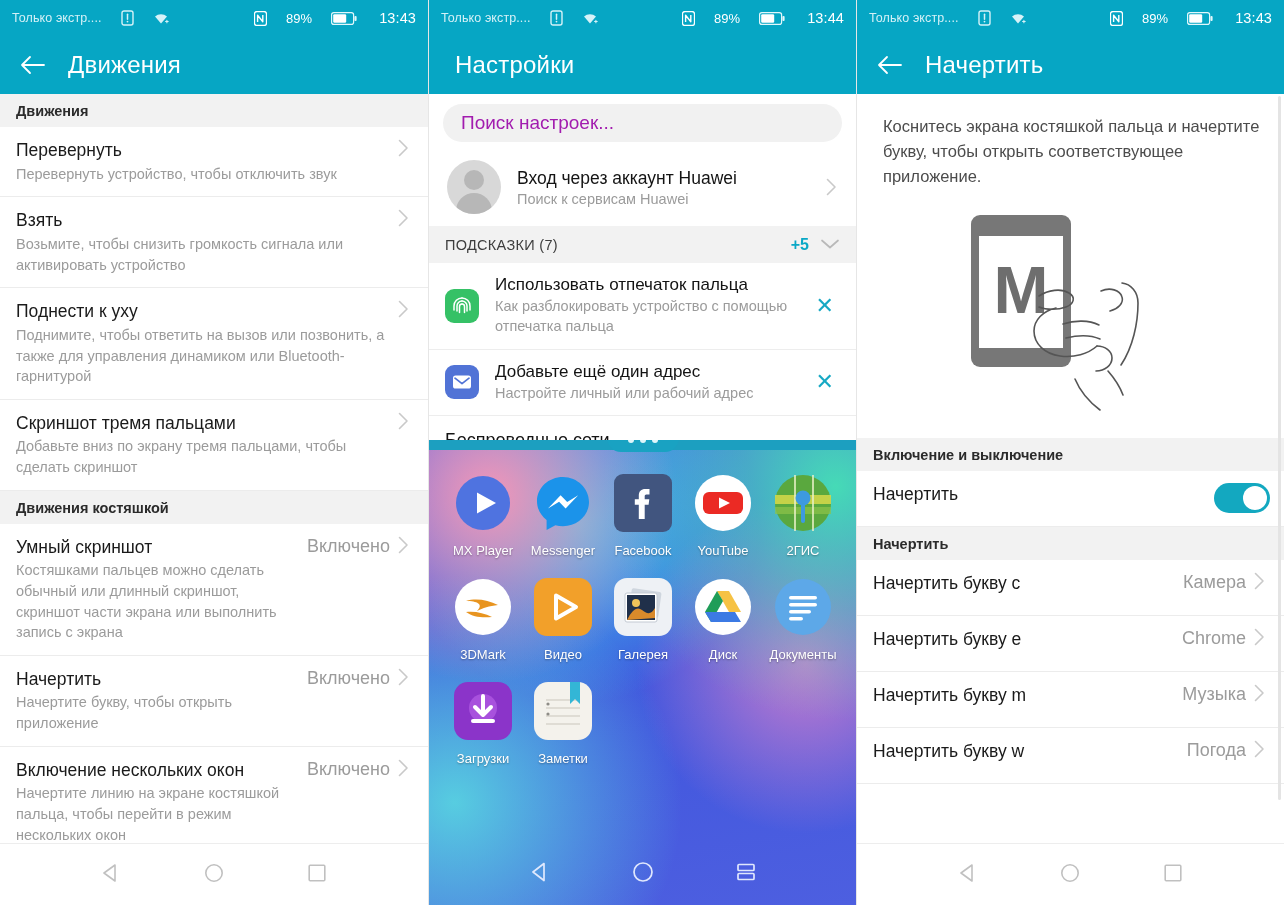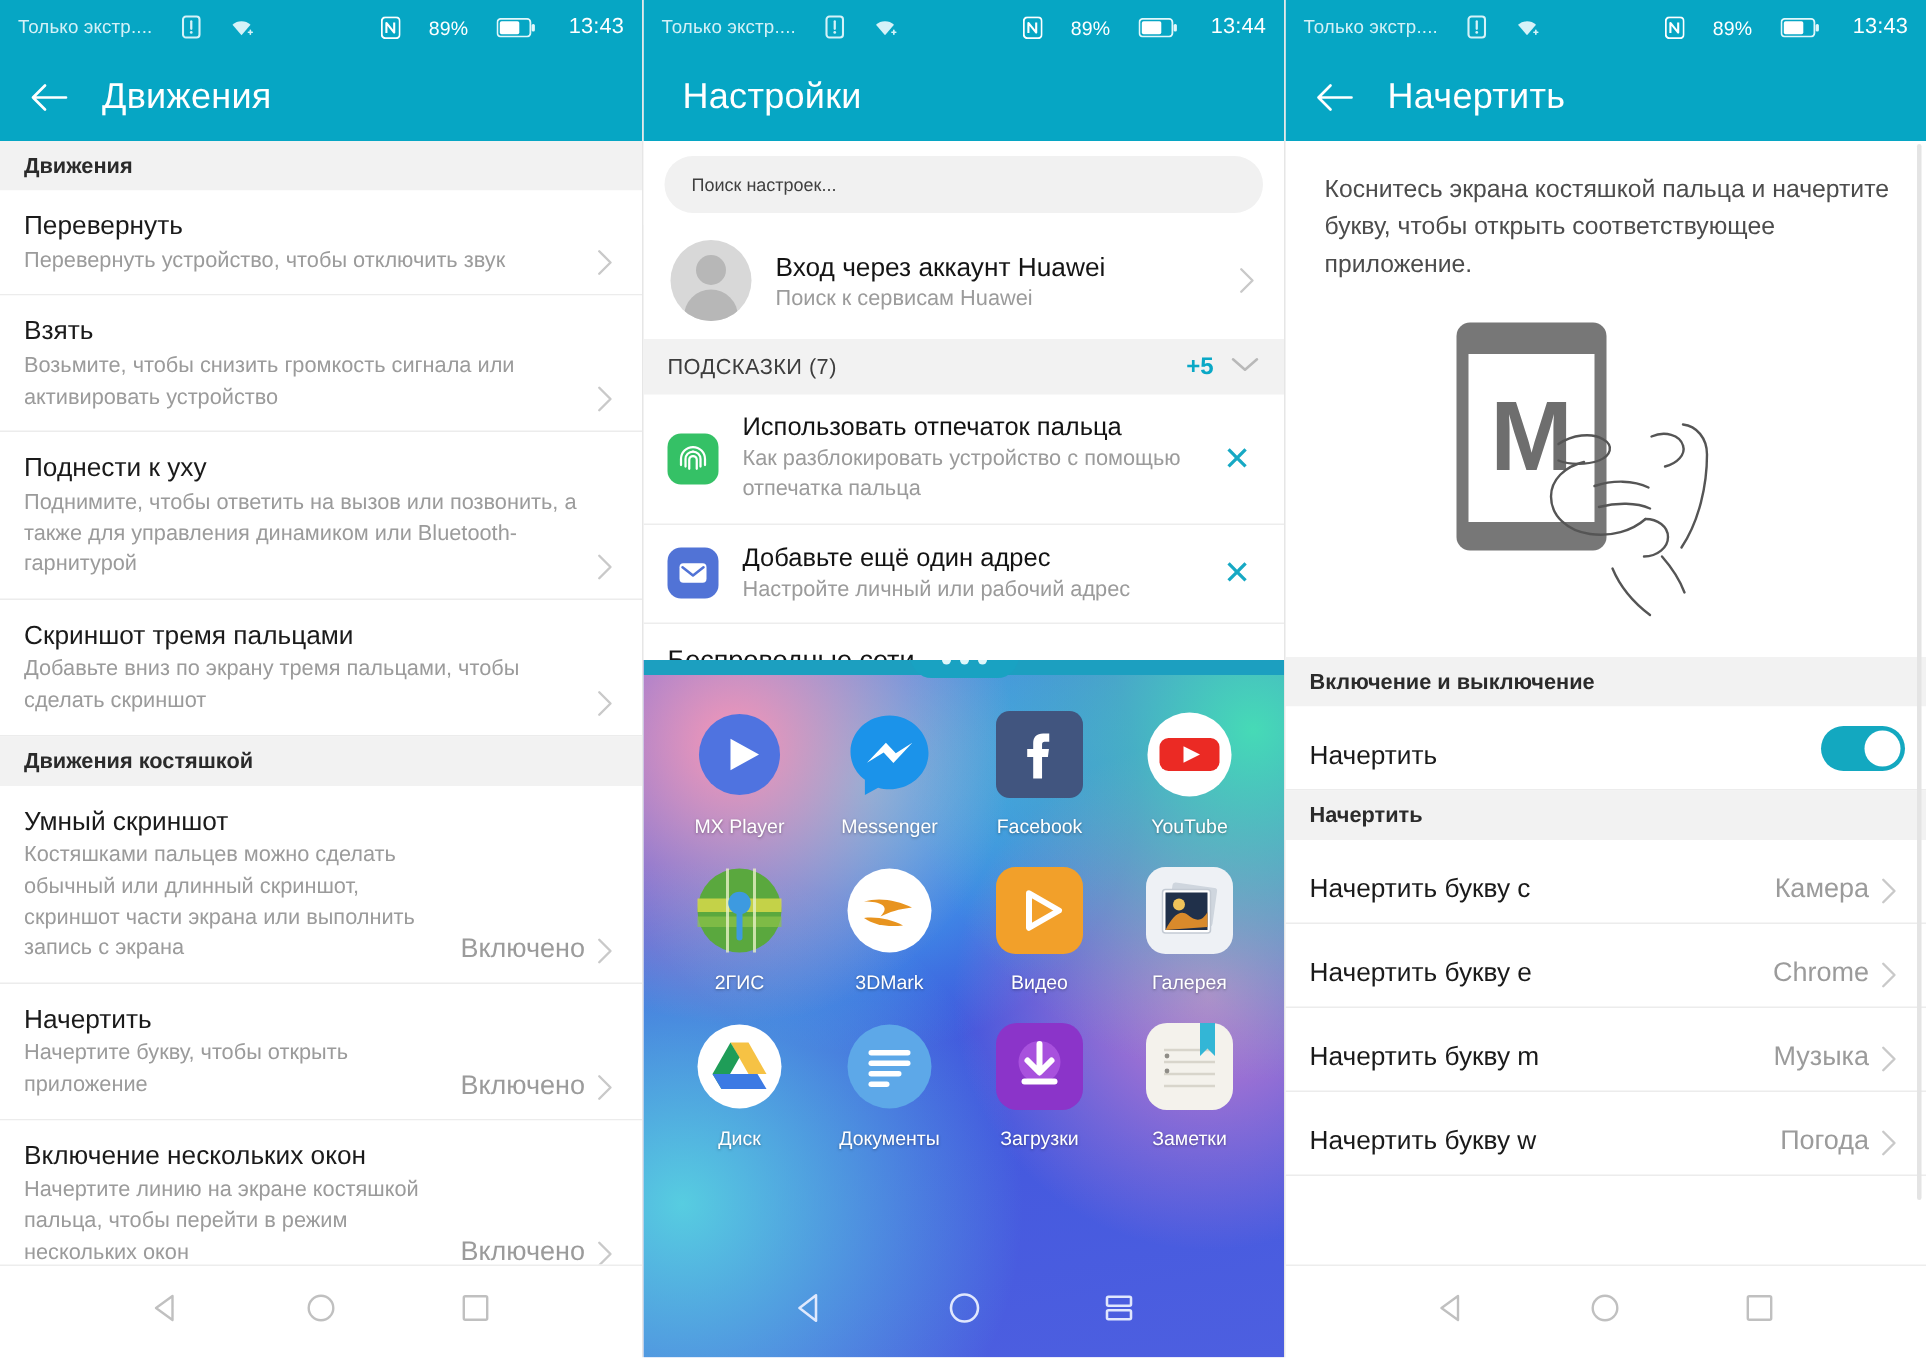--- a/index.html
+++ b/index.html
@@ -33,38 +33,38 @@
   .appbar.no-back { padding-left:26px; }
   .appbar-title { font-size:24px; font-weight:400; letter-spacing:.2px; }
   .back-arrow { width:26px; height:22px; cursor:pointer; }
 
   
   .section-head {
     background:#f2f2f2; color:#2b2b2b; font-size:14.5px; font-weight:bold;
     padding:9px 16px 8px 16px;
   }
   .row {
-    display:flex; align-items:flex-end; padding:12px 14px 12px 16px;
+    display:flex; align-items:flex-start; padding:12px 14px 12px 16px;
     border-bottom:1px solid #ececec; background:#fff; min-height:56px;
   }
   .row:last-child { border-bottom:1px solid #ececec; }
   .row-main { flex:1; min-width:0; }
   .row-title { font-size:17.5px; color:#1a1a1a; line-height:1.3; }
   .row-sub { font-size:14.5px; color:#9b9b9b; line-height:1.42; margin-top:2px; }
   .row-value { font-size:18px; color:#9b9b9b; white-space:nowrap; margin-left:8px; }
   .chev { width:16px; margin-left:8px; flex:0 0 16px; }
   .chev svg { display:block; }
 
   
   .search-wrap { padding:10px 14px 8px 14px; background:#fff; }
   .search-box {
     background:#f1f1f1; border-radius:20px; height:38px;
     display:flex; align-items:center; padding:0 18px;
   }
-  .search-box .ph { color:#404040; font-size:12px; }
+  .search-box .ph { color:#a21caf; font-size:19px; }
   .acct-row { display:flex; align-items:center; padding:10px 14px 12px 18px; gap:16px; }
   .avatar {
     width:54px; height:54px; border-radius:50%; background:#d8d8d8;
     flex:0 0 54px; overflow:hidden; position:relative;
   }
   .avatar .head { position:absolute; left:50%; top:10px; transform:translateX(-50%);
     width:20px; height:20px; border-radius:50%; background:#b7b7b7; }
   .avatar .body { position:absolute; left:50%; bottom:-5px; transform:translateX(-50%);
     width:36px; height:26px; border-radius:18px 18px 0 0; background:#b7b7b7; }
   .acct-title { font-size:17.5px; color:#141414; }
@@ -120,21 +120,21 @@
     overflow:hidden;
   }
   .drawer-topbar { height:10px; background:#1c9fc0; position:relative; }
   .drawer-handle {
     position:absolute; left:50%; transform:translateX(-50%); top:-12px;
     width:72px; height:24px; background:#19a2c2; border-radius:0 0 14px 14px;
     display:flex; align-items:center; justify-content:center; gap:6px; cursor:pointer;
   }
   .drawer-handle i { width:6px; height:6px; border-radius:50%; background:#dff6fa; display:block; }
   .apps-grid {
-    display:grid; grid-template-columns:repeat(4,1fr); row-gap:18px;
+    display:grid; grid-template-columns:repeat(5,1fr); row-gap:18px;
     padding:22px 14px 0 14px;
   }
   .app { display:flex; flex-direction:column; align-items:center; gap:9px; cursor:pointer; }
   .app-icon { width:62px; height:62px; display:flex; align-items:center; justify-content:center; }
   .app-label { font-size:13px; color:#fff; text-shadow:0 1px 2px rgba(0,0,0,.35); }
 </style>
 </head>
 <body>
 
 <div class="screens">

